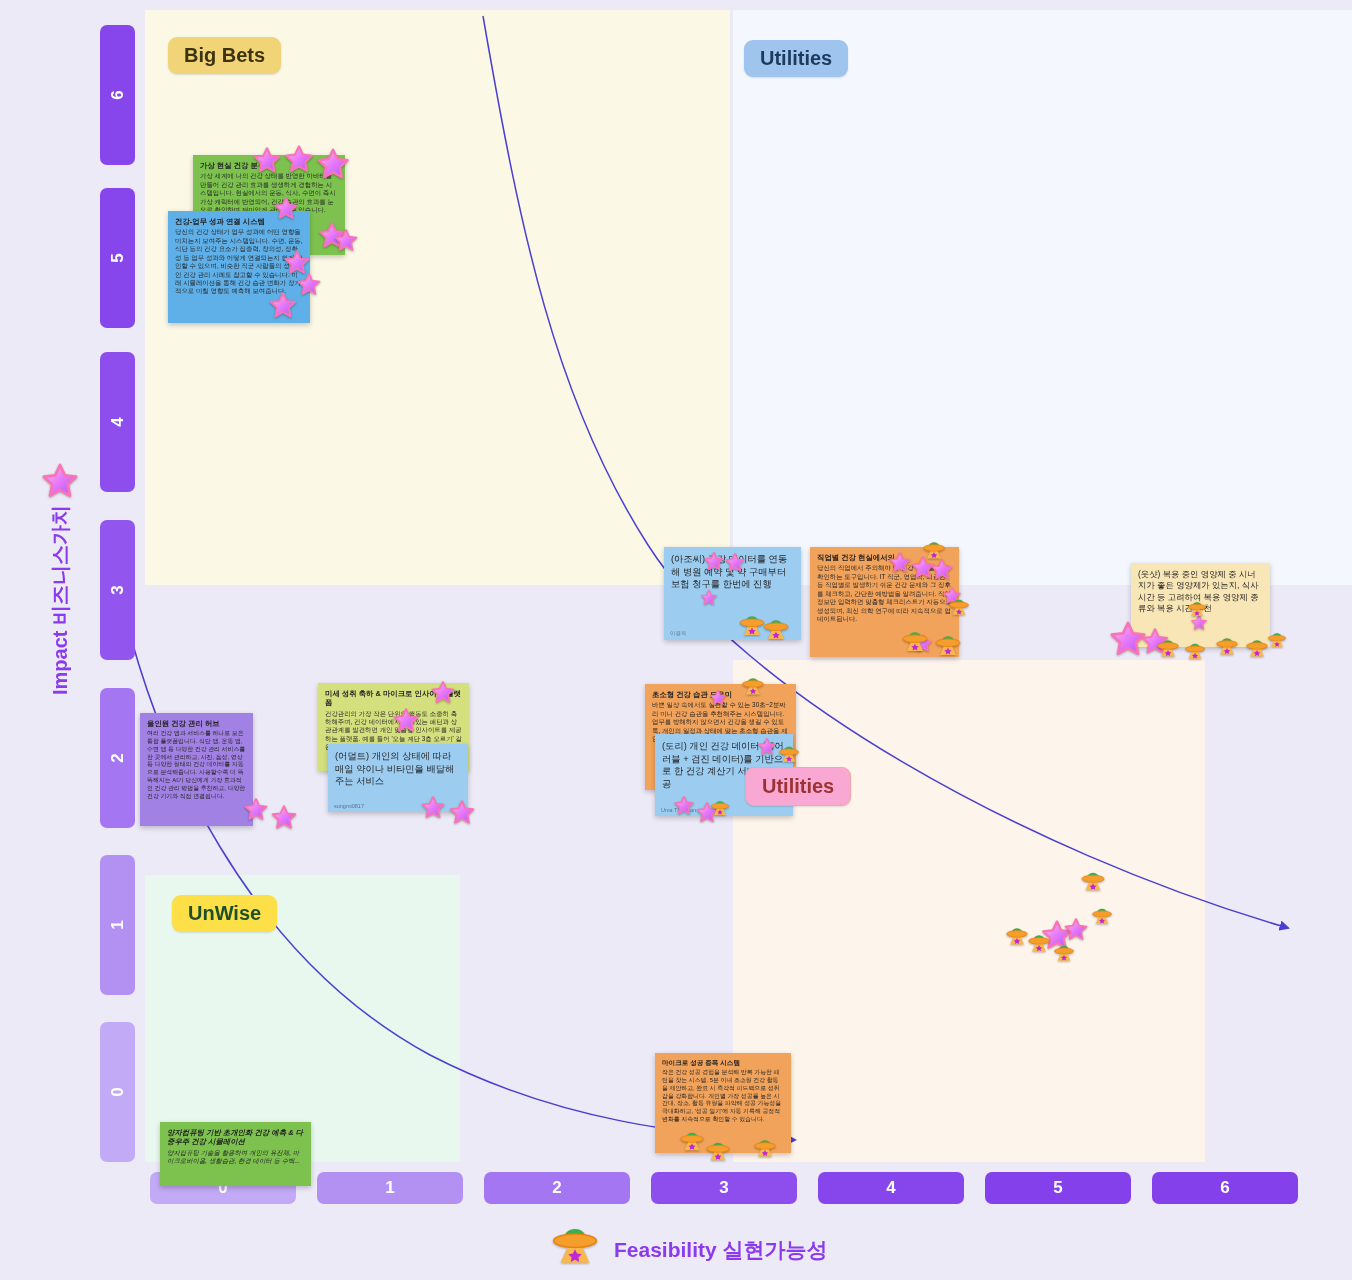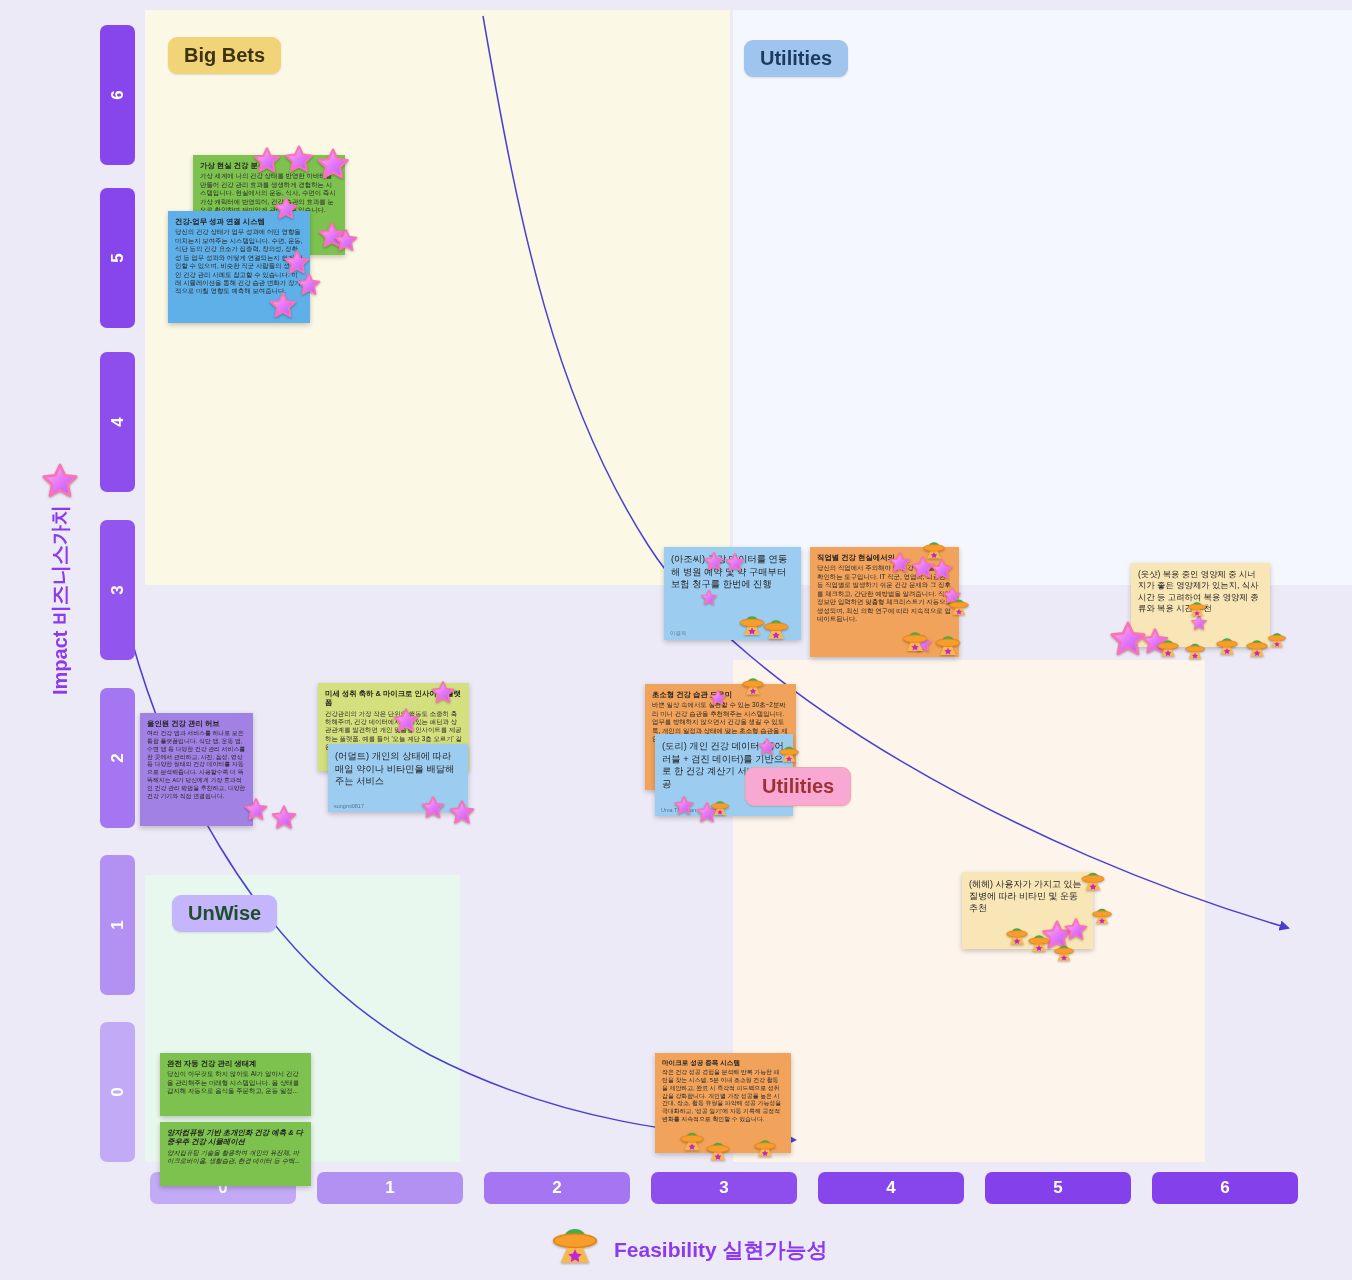--- a/index.html
+++ b/index.html
@@ -120,21 +120,21 @@
       </svg>
     </div>
   <div class="stk" style="left:548px;top:1216px;width:54px;height:54px">
       <svg viewBox="0 0 24 24">
         <use href="#ufo"></use>
       </svg>
     </div>
 
   <div class="chip" style="left:168px;top:37px;background:#f2d478;color:#3d3310;">Big Bets</div>
   <div class="chip" style="left:744px;top:40px;background:#9fc5ee;color:#1e3a5f;">Utilities</div>
-  <div class="chip" style="left:172px;top:895px;background:#c4b5fd;color:#1d4f2a;">UnWise</div>
+  <div class="chip" style="left:172px;top:895px;background:#fde047;color:#1d4f2a;">UnWise</div>
   <div class="chip" style="left:745px;top:767px;background:#f9a8d4;color:#9c3333;z-index:6;border:1px solid #eda9a9;">Utilities</div>
 
   <div class="note green" style="left:193px;top:155px;width:152px;height:100px;">
     <div class="nt">가상 현실 건강 분신</div>
     <div class="nb">가상 세계에 나의 건강 상태를 반영한 아바타를 만들어 건강 관리 효과를 생생하게 경험하는 시스템입니다. 현실에서의 운동, 식사, 수면이 즉시 가상 캐릭터에 반영되어, 건강 습관의 효과를 눈으로 확인하며 재미있게 관리할 수 있습니다.</div>
   </div>
   <div class="note deepblue" style="left:168px;top:211px;width:142px;height:112px;">
     <div class="nt">건강-업무 성과 연결 시스템</div>
     <div class="nb">당신의 건강 상태가 업무 성과에 어떤 영향을 미치는지 보여주는 시스템입니다. 수면, 운동, 식단 등의 건강 요소가 집중력, 창의성, 정확성 등 업무 성과와 어떻게 연결되는지 쉽게 확인할 수 있으며, 비슷한 직군 사람들의 성공적인 건강 관리 사례도 참고할 수 있습니다. 미래 시뮬레이션을 통해 건강 습관 변화가 장기적으로 미칠 영향도 예측해 보여줍니다.</div>
   </div>
@@ -162,27 +162,20 @@
     <div class="nb" style="font-size:8.4px;">(웃샷) 복용 중인 영양제 중 시너지가 좋은 영양제가 있는지, 식사시간 등 고려하여 복용 영양제 종류와 복용 시간 추천</div>
   </div>
   <div class="note orange" style="left:645px;top:684px;width:151px;height:106px;">
     <div class="nt">초소형 건강 습관 도우미</div>
     <div class="nb">바쁜 일상 속에서도 실천할 수 있는 30초~2분짜리 미니 건강 습관을 추천해주는 시스템입니다. 업무를 방해하지 않으면서 건강을 챙길 수 있도록, 개인의 일정과 상태에 맞는 초소형 습관을 제안합니다.</div>
   </div>
   <div class="note lightblue md" style="left:655px;top:734px;width:138px;height:82px;z-index:4;">
     <div class="nb">(도리) 개인 건강 데이터 (웨어러블 + 검진 데이터)를 기반으로 한 건강 계산기 서비스 제공</div>
     <div class="na">Uma Thurman</div>
   </div>
-  <div class="note paleyellow md" style="left:962px;top:872px;width:131px;height:77px;">
-    <div class="nb" style="font-size:9px;">(헤헤) 사용자가 가지고 있는 질병에 따라 비타민 및 운동 추천</div>
-  </div>
-  <div class="note green" style="left:160px;top:1053px;width:151px;height:63px;">
-    <div class="nt">완전 자동 건강 관리 생태계</div>
-    <div class="nb">당신이 아무것도 하지 않아도 AI가 알아서 건강을 관리해주는 미래형 시스템입니다. 몸 상태를 감지해 자동으로 음식을 주문하고, 운동 일정...</div>
-  </div>
   <div class="note green" style="left:160px;top:1122px;width:151px;height:64px;font-style:italic;">
     <div class="nt">양자컴퓨팅 기반 초개인화 건강 예측 &amp; 다중우주 건강 시뮬레이션</div>
     <div class="nb">양자컴퓨팅 기술을 활용하여 개인의 유전체, 마이크로바이옴, 생활습관, 환경 데이터 등 수백...</div>
   </div>
   <div class="note orange" style="left:655px;top:1053px;width:136px;height:100px;">
     <div class="nt" style="font-size:6.6px;">마이크로 성공 증폭 시스템</div>
     <div class="nb" style="font-size:5.9px;">작은 건강 성공 경험을 분석해 반복 가능한 패턴을 찾는 시스템. 5분 이내 초소형 건강 활동을 제안하고, 완료 시 즉각적 피드백으로 성취감을 강화합니다. 개인별 가장 성공률 높은 시간대, 장소, 활동 유형을 파악해 성공 가능성을 극대화하고, '성공 일기'에 자동 기록해 긍정적 변화를 지속적으로 확인할 수 있습니다.</div>
   </div>
 
   <div class="stk" style="left:252px;top:146px;width:30px;height:30px">

